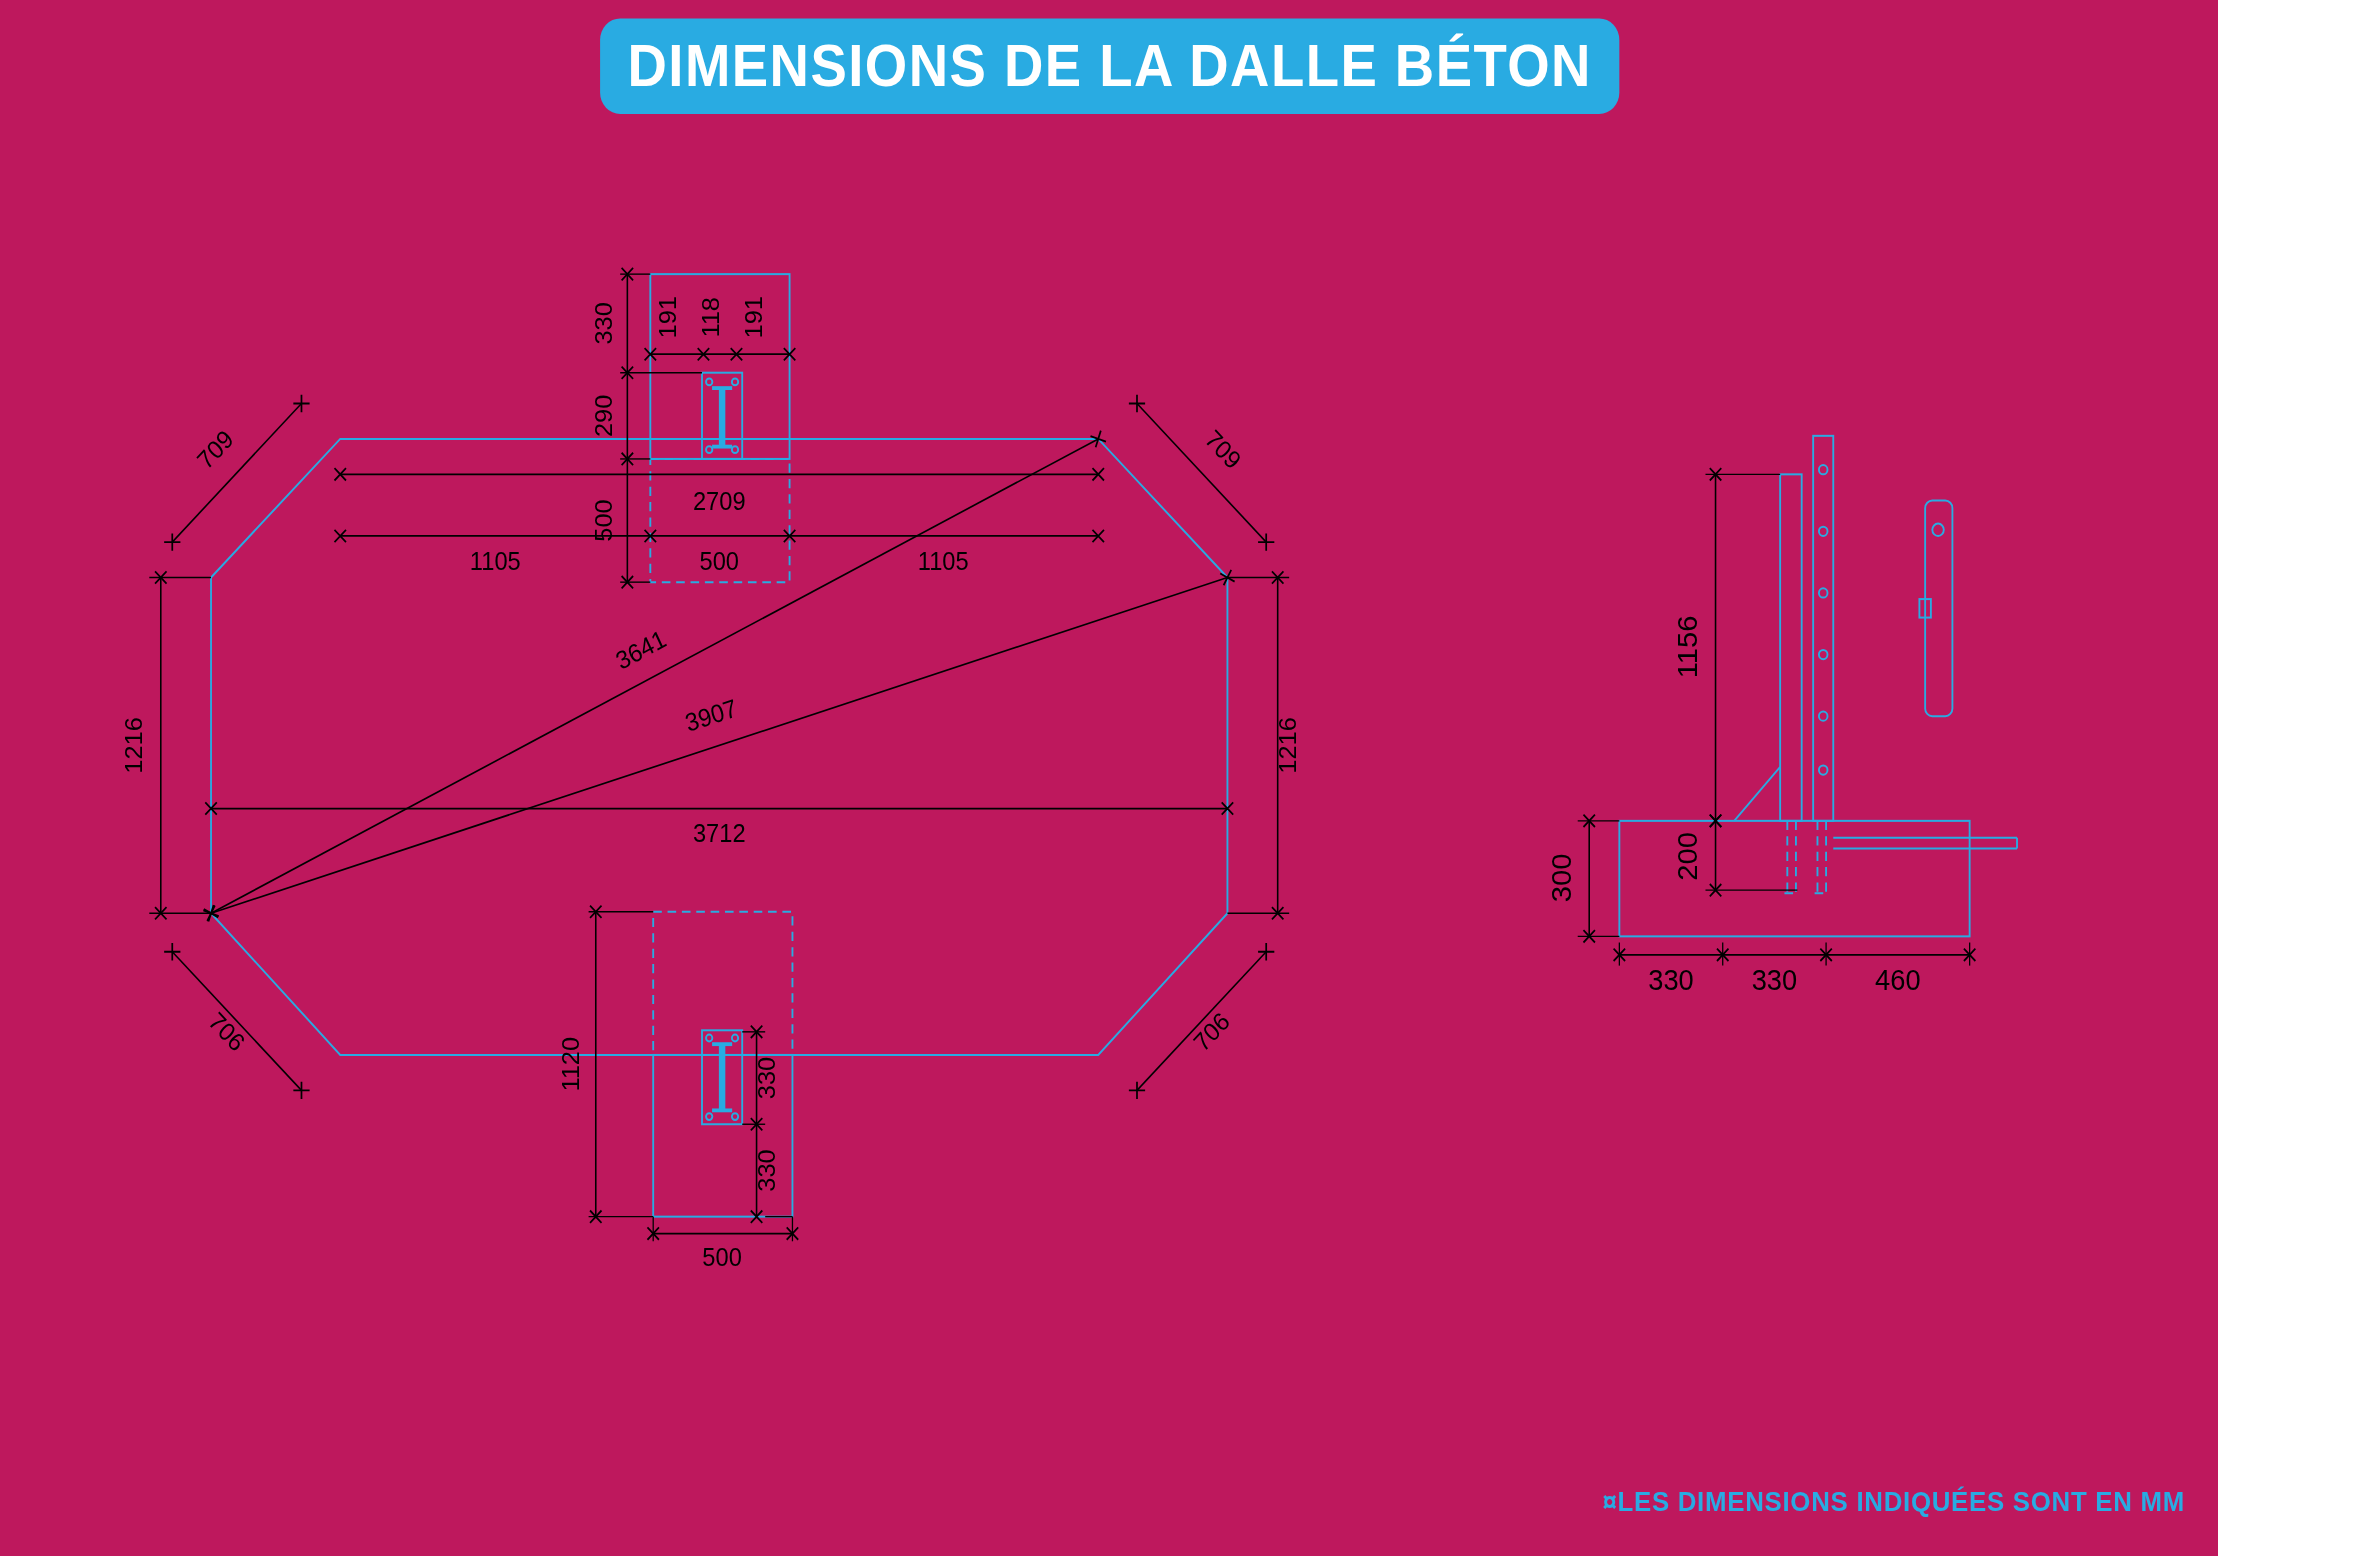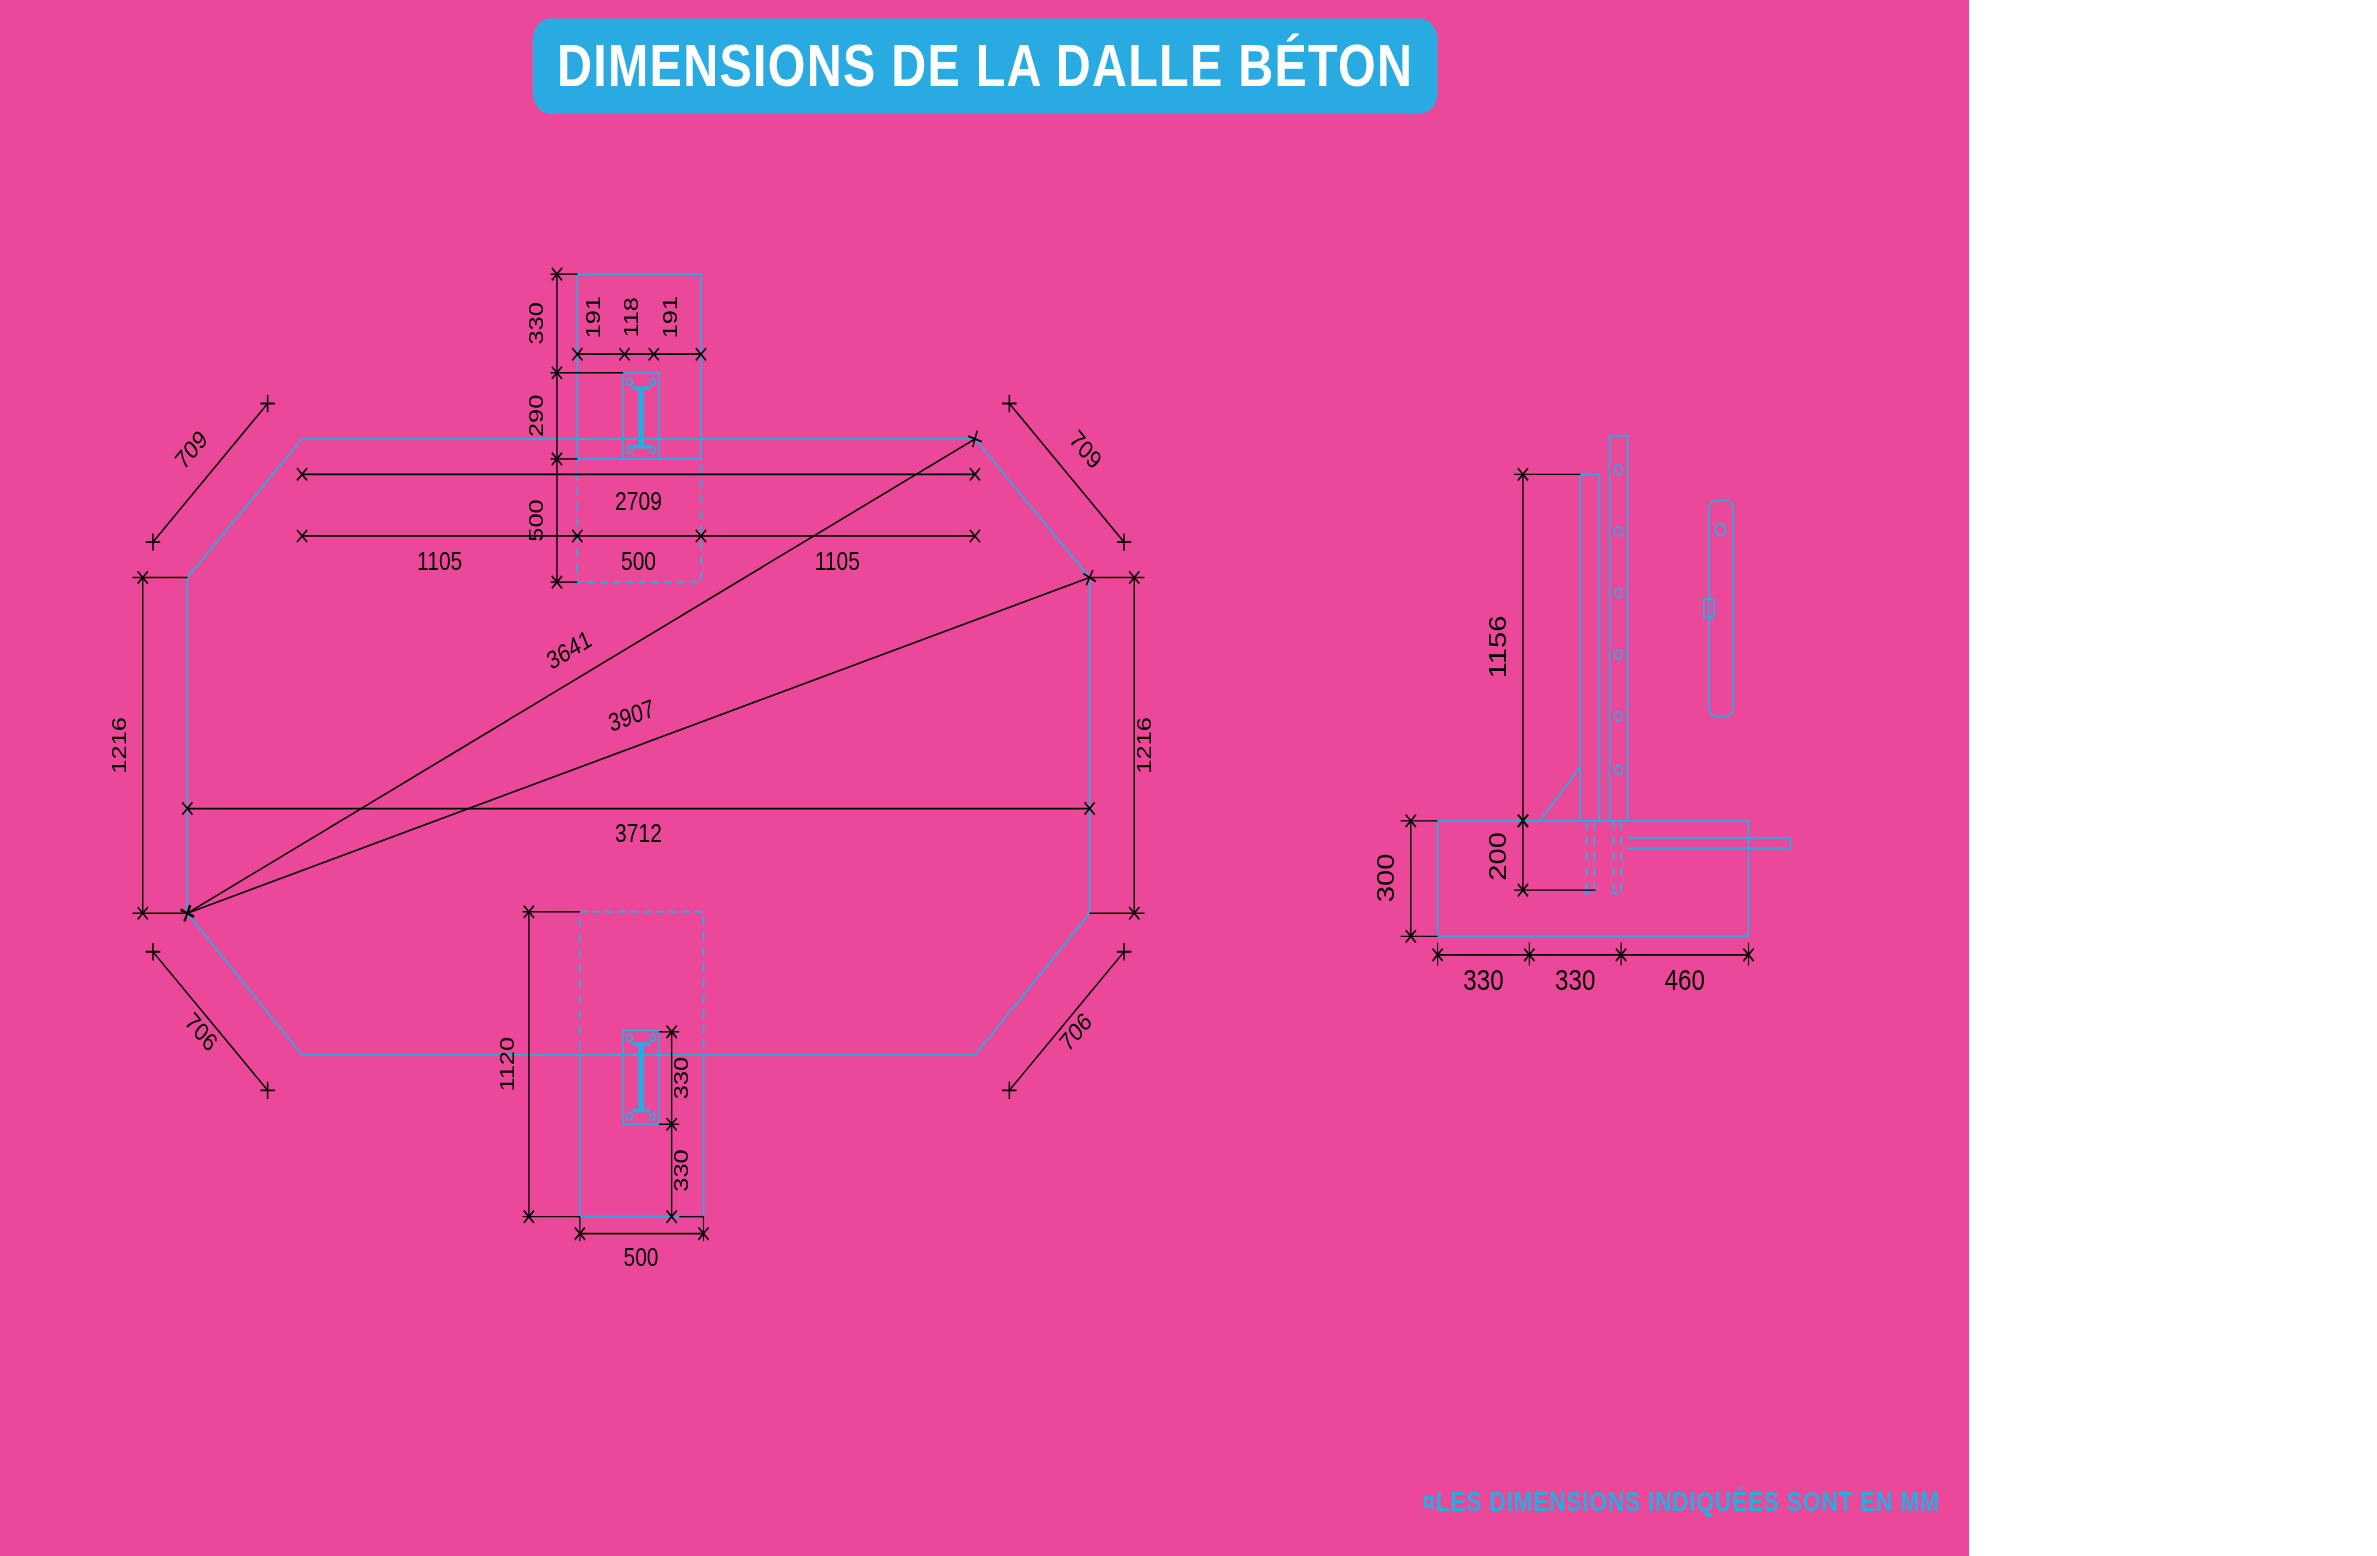--- a/index.html
+++ b/index.html
@@ -1,17 +1,17 @@
 <!DOCTYPE html>
 <html style="font-size:10.7px"><head>
 <meta charset="utf-8">
 <style>
   html,body{margin:0;padding:0;background:#ffffff;}
   body{width:2377px;height:1557px;font-family:"Liberation Sans",sans-serif;}
-  .stage{position:relative;width:1969px;height:1557px;background:#ec4899;overflow:hidden;}
+  .stage{position:relative;width:2218px;height:1557px;background:#be185d;overflow:hidden;}
   .stage svg{display:block;width:100%;height:100%;}
 
   
   .blue{stroke:#29ABE2;fill:none;stroke-width:1.3;}
   .blue-dash{stroke:#29ABE2;fill:none;stroke-width:1.3;stroke-dasharray:6 4;}
   .dimline{stroke:#000000;fill:none;stroke-width:1.1;}
   .ext{stroke:#000000;fill:none;stroke-width:0.9;}
   .xtick{stroke:#000000;fill:none;stroke-width:1.2;}
 
   

